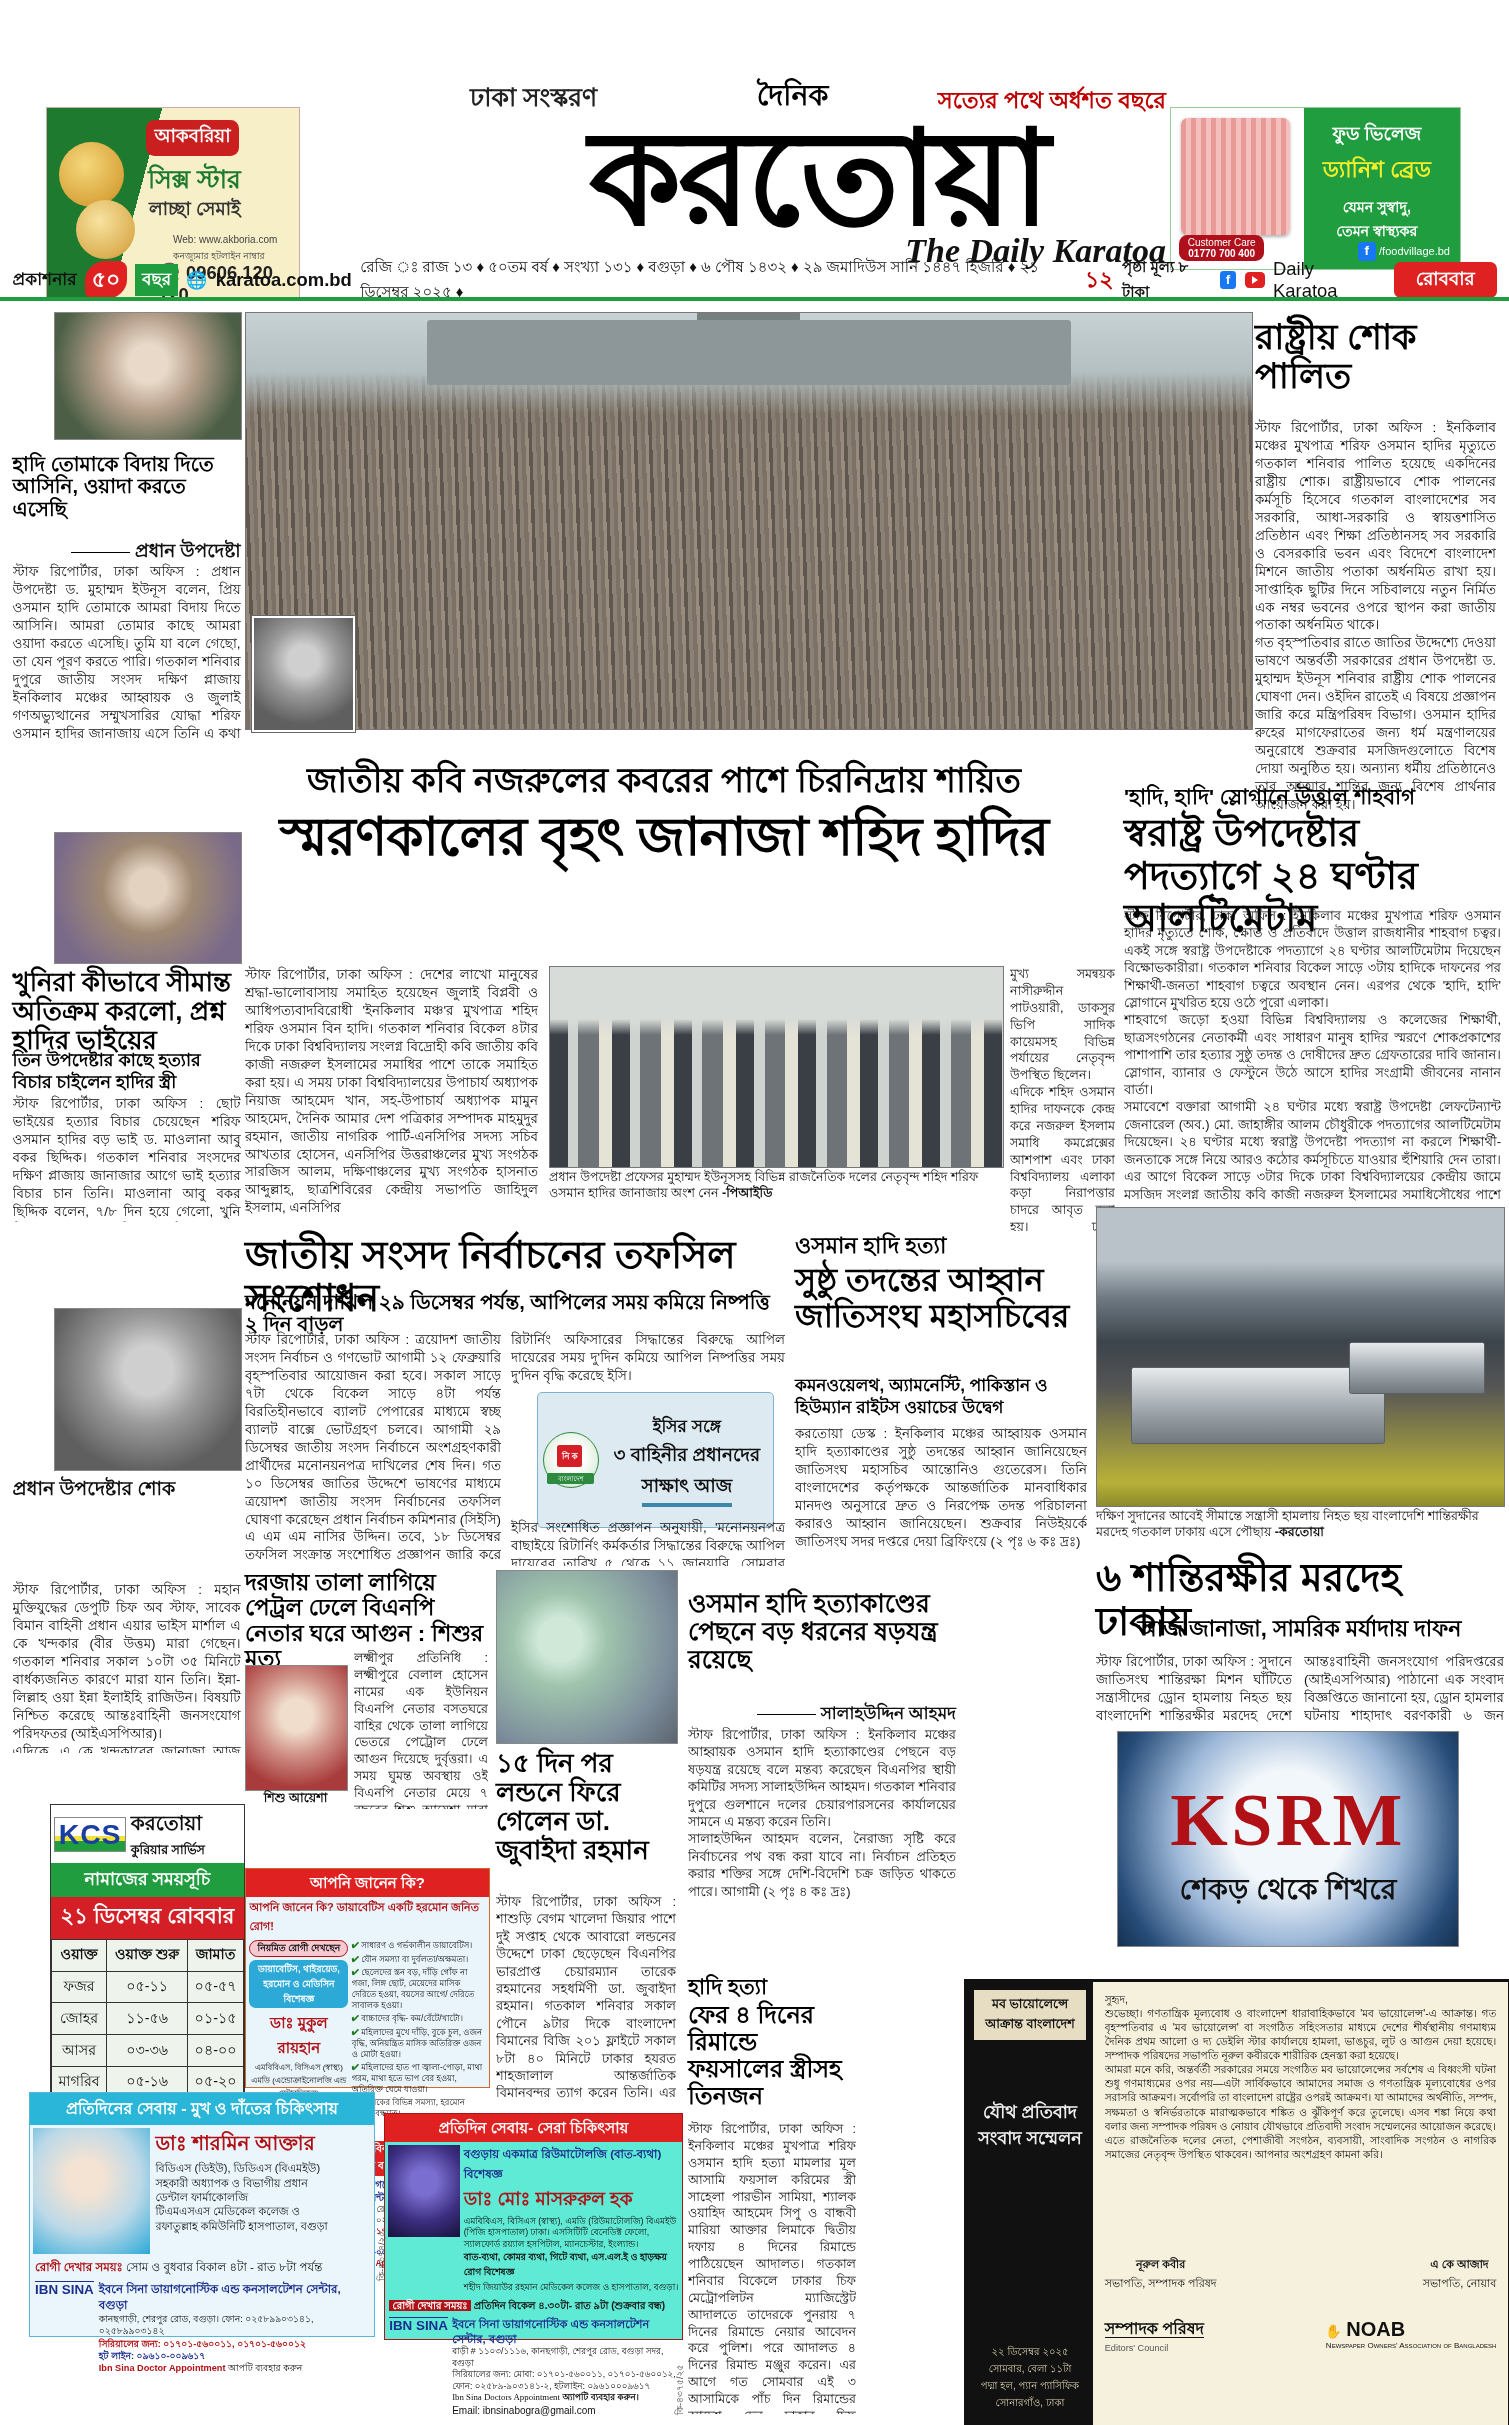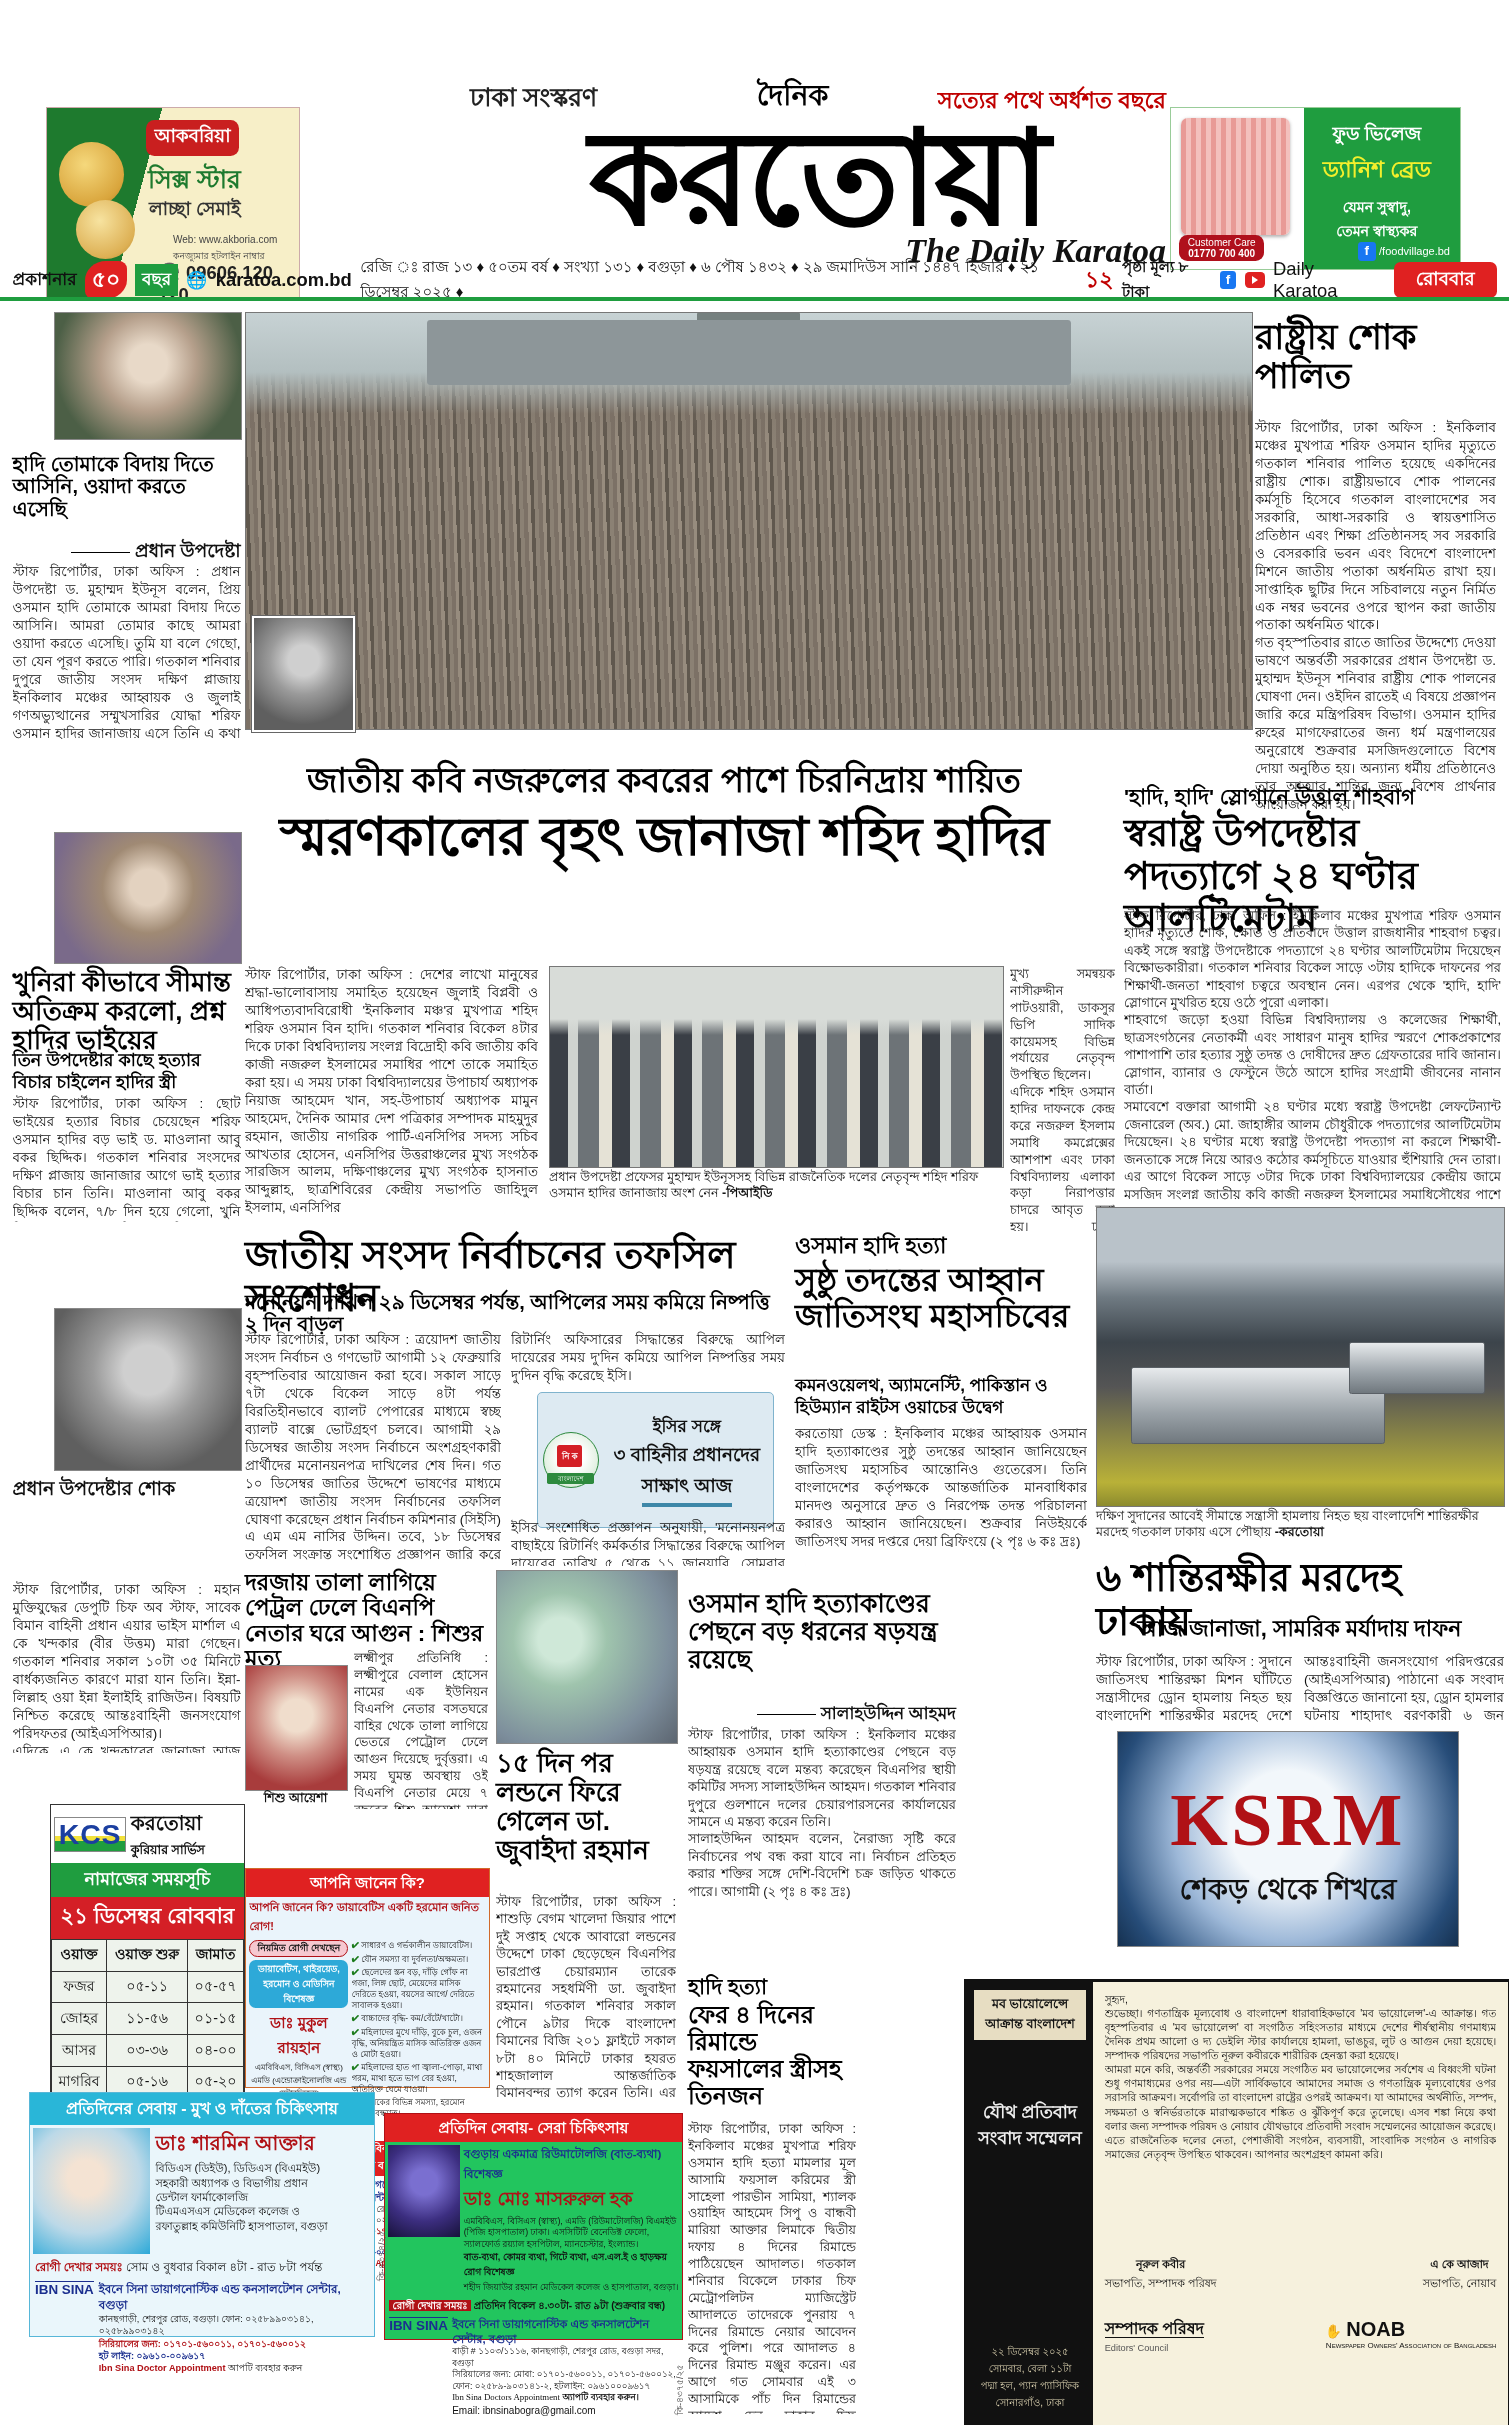--- a/index.html
+++ b/index.html
@@ -346,21 +346,21 @@
       <span style="flex:1;font-size:9.2px;line-height:1.35;">
         <div style="color:#1b2f8f;font-weight:bold;font-size:11.7px;">ইবনে সিনা ডায়াগনোস্টিক এন্ড কনসালটেশন সেন্টার, বগুড়া</div>
         <div>কানছগাড়ী, শেরপুর রোড, বগুড়া। ফোন: ০২৫৮৯৯০৩১৪১, ০২৫৮৯৯০৩১৪২</div>
         <div style="color:#b01116;font-weight:bold;">সিরিয়ালের জন্য: ০১৭০১-৫৬০০১১, ০১৭০১-৫৬০০১২</div>
         <div style="color:#1b2f8f;font-weight:bold;">হট লাইন: ০৯৬১০-০০৯৬১৭</div>
         <div><span style="color:#b01116;font-weight:bold;">Ibn Sina Doctor Appointment</span> <span>আপটি ব্যবহার করুন</span></div>
       </span>
     </div>
   </div>
 
-  <div class="abs" style="left:384px;top:2113px;width:297px;height:225px;border:1.7px solid #b01116;background:#22c55e;">
+  <div class="abs" style="left:384px;top:2113px;width:297px;height:225px;border:1.7px solid #b01116;background:#5eead4;">
     <div class="red-band" style="font-size:15px;padding:1.7px 0;">প্রতিদিন সেবায়- সেরা চিকিৎসায়</div>
     <div style="display:flex;gap:4.2px;padding:2.5px;">
       <div class="photo" style="width:72px;height:92px;background:radial-gradient(circle at 50% 40%,#7a6fd0 0 20%,#3c2e80 60%,#17123a);"></div>
       <div style="flex:1;">
         <div style="color:#1b2f8f;font-weight:bold;font-size:11.7px;">বগুড়ায় একমাত্র রিউমাটোলজি (বাত-ব্যথা) বিশেষজ্ঞ</div>
         <div style="color:#b01116;font-weight:900;font-size:18.4px;">ডাঃ মোঃ মাসরুরুল হক</div>
         <div style="font-size:8.8px;line-height:1.3;">এমবিবিএস, বিসিএস (স্বাস্থ্য), এমডি (রিউমাটোলজি) বিএমইউ (পিজি হাসপাতাল) ঢাকা। এসসিটিটি বেনেডিক্ট ফেলো, স্যালফোর্ড রয়্যাল হসপিটাল, ম্যানচেস্টার, ইংল্যান্ড।</div>
         <div style="font-size:9.2px;font-weight:bold;">বাত-ব্যথা, কোমর ব্যথা, গিটে ব্যথা, এস.এল.ই ও হাড়ক্ষয় রোগ বিশেষজ্ঞ</div>
         <div style="font-size:8.8px;">শহীদ জিয়াউর রহমান মেডিকেল কলেজ ও হাসপাতাল, বগুড়া।</div>
       </div>

